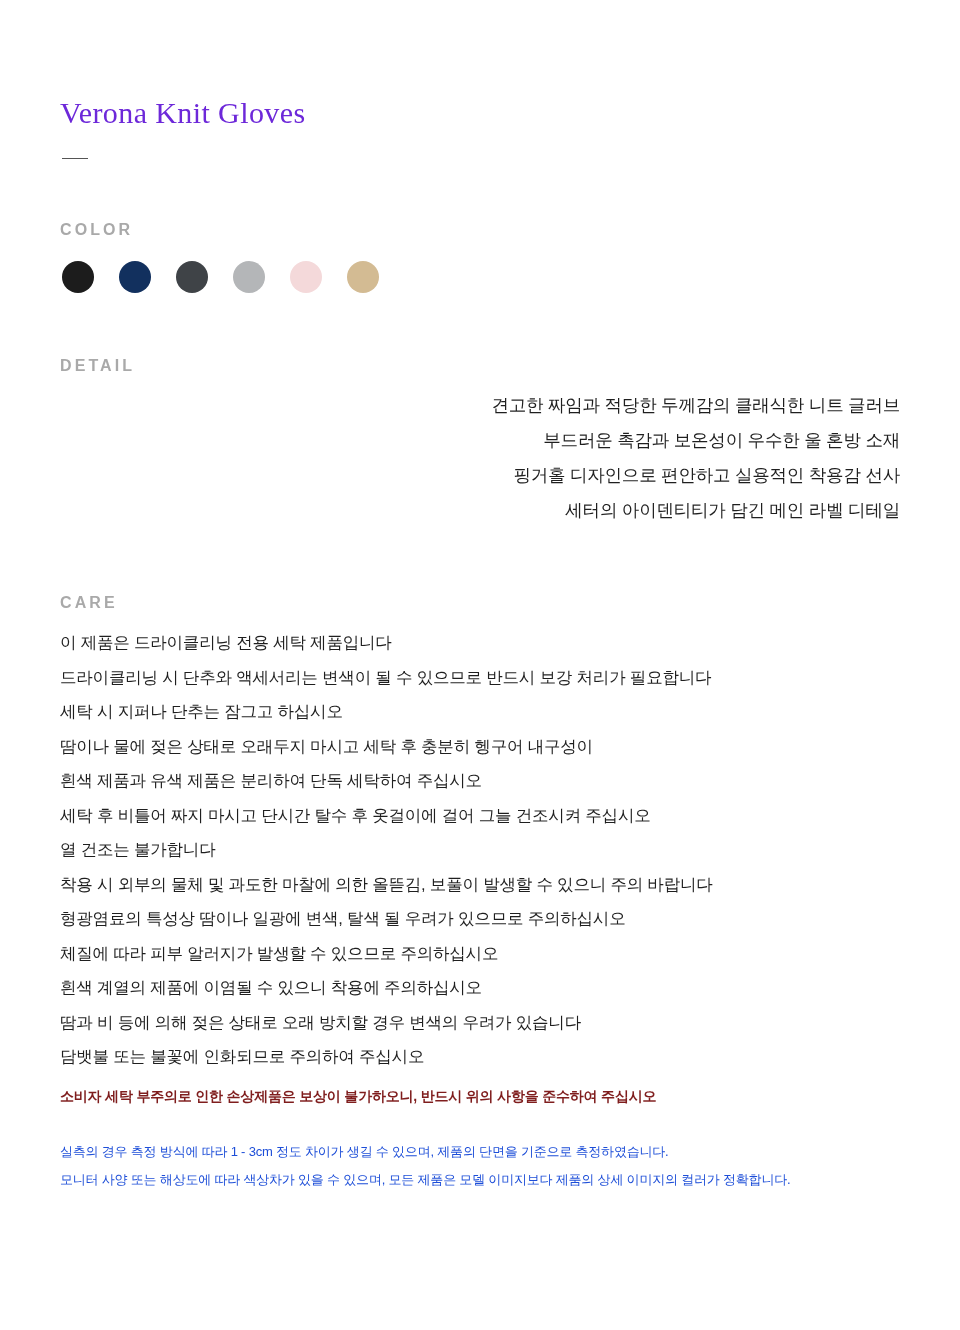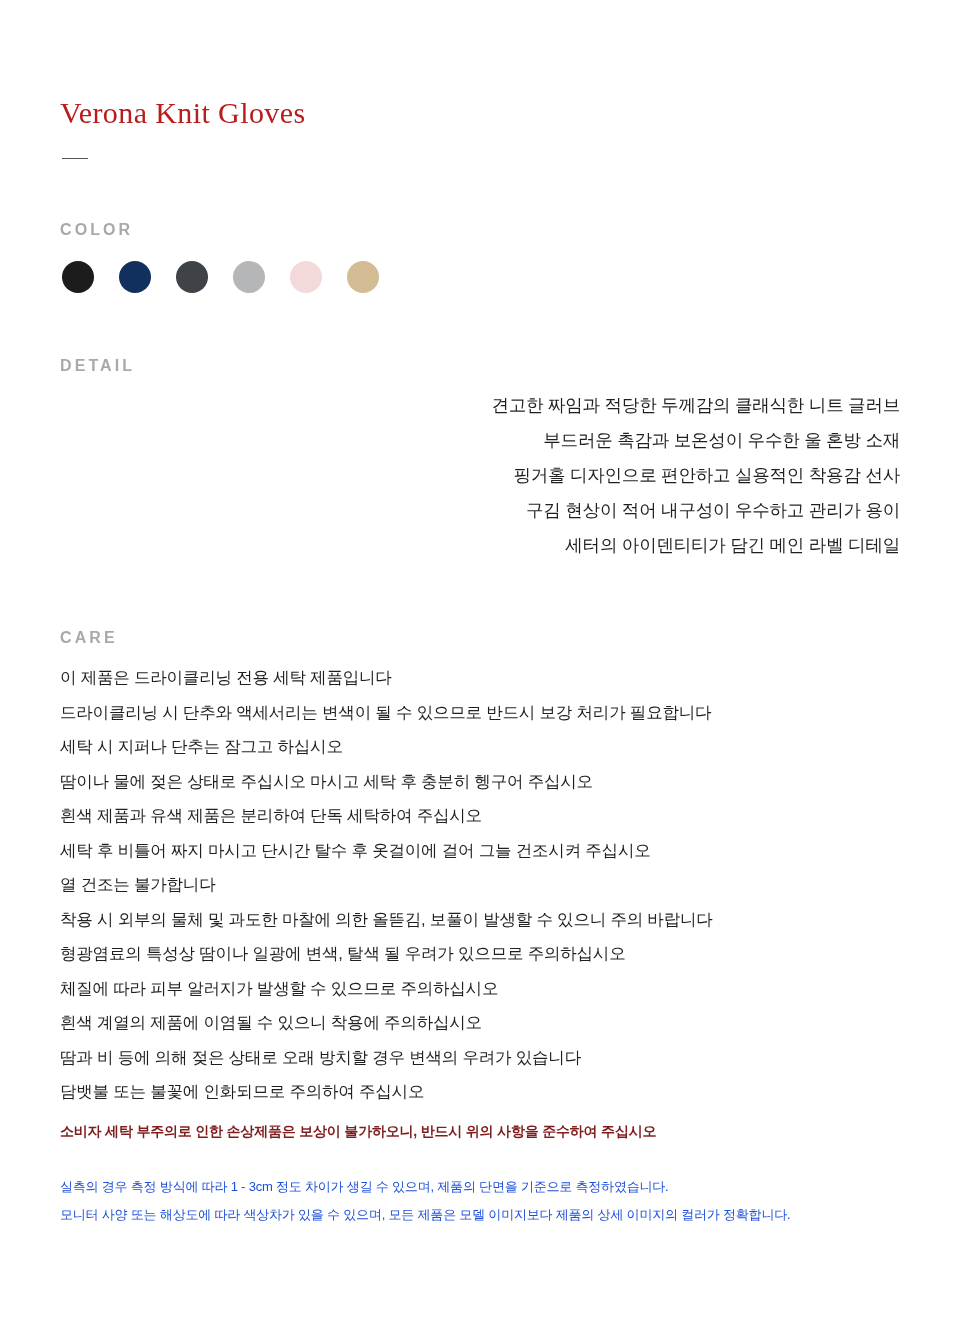--- a/index.html
+++ b/index.html
@@ -17,21 +17,21 @@
     overflow: hidden;
   }
   .page {
     padding: 95px 60px 0 60px;
   }
   .product-title {
     font-family: "Liberation Serif", serif;
     font-size: 30px;
     font-weight: 400;
     letter-spacing: 0.4px;
-    color: #b91c1c;
+    color: #6d28d9;
     margin: 0;
     line-height: 1.2;
   }
   .title-rule {
     width: 26px;
     height: 1px;
     background: #555555;
     margin: 27px 0 0 2px;
   }
   .section {
@@ -120,32 +120,31 @@
       <span class="swatch" style="background:#d3bb93"></span>
     </div>
   </div>
 
   <div class="section" id="detail-section">
     <div class="section-label">DETAIL</div>
     <ul class="detail-list">
       <li>견고한 짜임과 적당한 두께감의 클래식한 니트 글러브</li>
       <li>부드러운 촉감과 보온성이 우수한 울 혼방 소재</li>
       <li>핑거홀 디자인으로 편안하고 실용적인 착용감 선사</li>
-      <li>구김 현상이 적어 내구성이 우수하고 관리가 용이</li>
       <li>세터의 아이덴티티가 담긴 메인 라벨 디테일</li>
     </ul>
   </div>
 
   <div class="section" id="care-section">
     <div class="section-label">CARE</div>
     <ul class="care-list">
       <li>이 제품은 드라이클리닝 전용 세탁 제품입니다</li>
       <li>드라이클리닝 시 단추와 액세서리는 변색이 될 수 있으므로 반드시 보강 처리가 필요합니다</li>
       <li>세탁 시 지퍼나 단추는 잠그고 하십시오</li>
-      <li>땀이나 물에 젖은 상태로 주십시오 마시고 세탁 후 충분히 헹구어 주십시오</li>
+      <li>땀이나 물에 젖은 상태로 오래두지 마시고 세탁 후 충분히 헹구어 내구성이</li>
       <li>흰색 제품과 유색 제품은 분리하여 단독 세탁하여 주십시오</li>
       <li>세탁 후 비틀어 짜지 마시고 단시간 탈수 후 옷걸이에 걸어 그늘 건조시켜 주십시오</li>
       <li>열 건조는 불가합니다</li>
       <li>착용 시 외부의 물체 및 과도한 마찰에 의한 올뜯김, 보풀이 발생할 수 있으니 주의 바랍니다</li>
       <li>형광염료의 특성상 땀이나 일광에 변색, 탈색 될 우려가 있으므로 주의하십시오</li>
       <li>체질에 따라 피부 알러지가 발생할 수 있으므로 주의하십시오</li>
       <li>흰색 계열의 제품에 이염될 수 있으니 착용에 주의하십시오</li>
       <li>땀과 비 등에 의해 젖은 상태로 오래 방치할 경우 변색의 우려가 있습니다</li>
       <li>담뱃불 또는 불꽃에 인화되므로 주의하여 주십시오</li>
     </ul>

